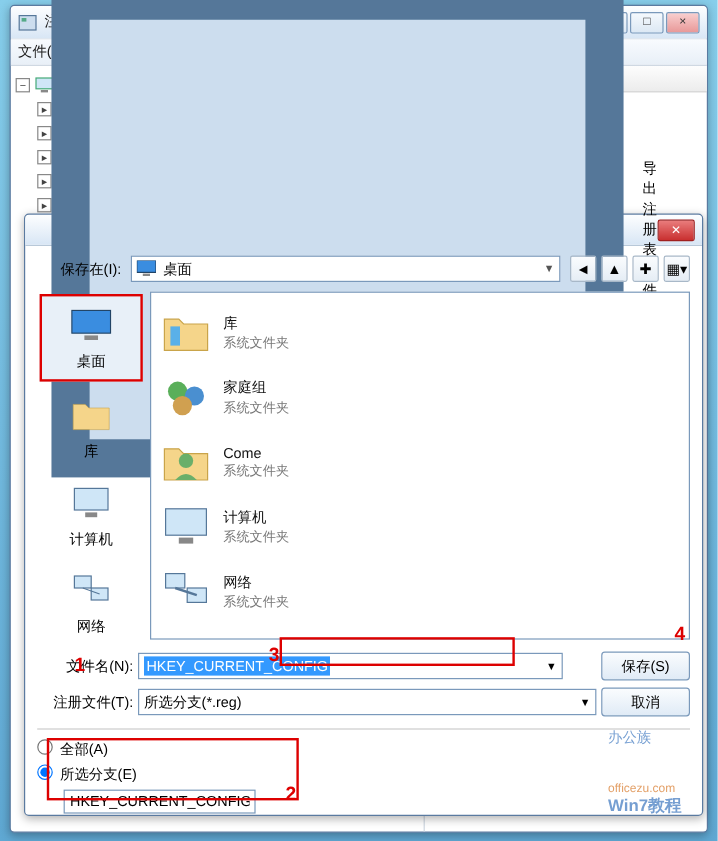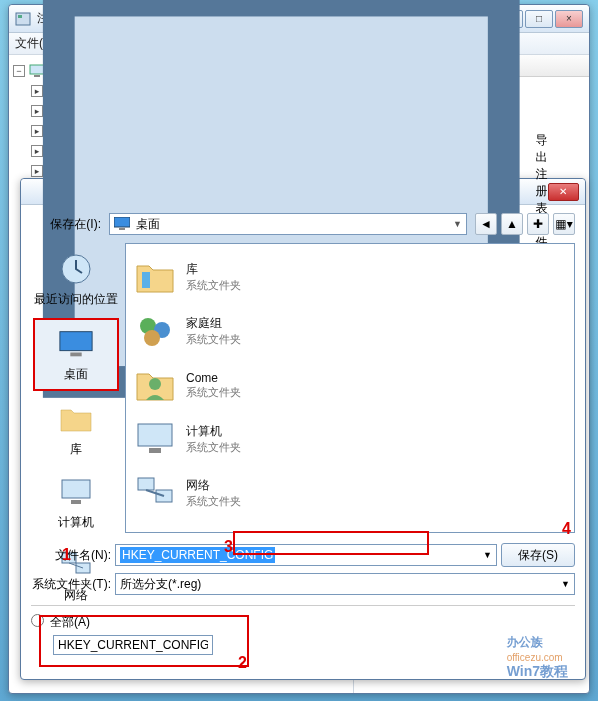--- a/index.html
+++ b/index.html
@@ -24,21 +24,21 @@
 .list-body { padding: 6px 8px; }
 .list-row { display:flex; align-items:center; gap:6px; }
 .ab-icon { width:16px; height:16px; border:1px solid #d0a060; background:#fff; display:flex; align-items:center; justify-content:center; font-size:9px; color:#c00; font-weight:bold; }
 
 .tree-row { display:flex; align-items:center; height:20px; gap:4px; padding-left:4px; }
 .tree-row .exp { width:12px; height:12px; border:1px solid #888; display:flex; align-items:center; justify-content:center; font-size:9px; color:#444; background:#fff; }
 .folder-icon { width:16px; height:14px; }
 .folder-svg { fill:#f5d58a; stroke:#c9a44a; stroke-width:0.5; }
 .computer-icon { width:16px; height:16px; }
 .hilite { background:#3399ff; color:#fff; padding: 1px 2px; }
-.redbox { border: 2px solid #d00; }
+.redbox { border: 2px solid #d00; margin-left: 28px; }
 .redbox-tree { position:absolute; left: 36px; top: 152px; width: 192px; height: 22px; border: 2px solid #d00; pointer-events:none; }
 
 
 .dialog { left: 20px; top: 178px; width: 566px; height: 502px; z-index:10; }
 .dlg-title { height: 26px; background: linear-gradient(to bottom,#fdfeff,#d8e6f5); display:flex; align-items:center; padding:0 6px; border-radius:4px 4px 0 0; border-bottom:1px solid #b8c8d8; }
 .dlg-title .title { flex:1; }
 .dlg-close { width: 34px; height: 18px; background: linear-gradient(to bottom,#e97c7c,#c93030); border:1px solid #a02020; border-radius:2px; color:#fff; display:flex; align-items:center; justify-content:center; font-size:10px; cursor:pointer; }
 
 .dlg-body { padding: 8px 10px; }
 .savein-row { display:flex; align-items:center; gap:8px; margin-bottom: 8px; }
@@ -183,29 +183,20 @@
       <div class="nav-icons">
         <div class="nav-btn">◄</div>
         <div class="nav-btn">▲</div>
         <div class="nav-btn">✚</div>
         <div class="nav-btn">▦▾</div>
       </div>
     </div>
 
     <div class="dlg-main">
       <div class="places">
-        <div class="place">
-          <div class="picon">
-              <svg width="34" height="34" viewBox="0 0 34 34">
-                <circle cx="17" cy="17" r="14" fill="#cfe6f7" stroke="#579"></circle>
-                <path d="M17 8 v9 l6 4" stroke="#357" fill="none" stroke-width="2"></path>
-              </svg>
-            </div>
-          <div class="plabel">最近访问的位置</div>
-        </div>
         <div class="place selected">
           <div class="picon">
               <svg width="38" height="30" viewBox="0 0 38 30">
                 <rect x="2" y="2" width="34" height="20" fill="#3a8de0" stroke="#246"></rect>
                 <rect x="13" y="24" width="12" height="4" fill="#888"></rect>
               </svg>
             </div>
           <div class="plabel">桌面</div>
         </div>
         <div class="place">
@@ -307,43 +298,48 @@
     <div class="form-rows">
       <div class="form-row">
         <label>文件名(N):</label>
         <div class="field">
           <span class="fn-sel">HKEY_CURRENT_CONFIG</span>
           <span class="arrow">▼</span>
         </div>
         <div class="btn redbox">保存(S)</div>
       </div>
       <div class="form-row">
-        <label>系统文件夹(T):</label>
+        <label>注册文件(T):</label>
         <div class="field">
           <span>所选分支(*.reg)</span>
           <span class="arrow">▼</span>
         </div>
+        <div class="btn">取消</div>
       </div>
     </div>
 
     <div class="export-scope">
       <div class="radio-row">
         <input type="radio" name="scope" style="">
         <span>全部(A)</span>
       </div>
+      <div class="radio-row">
+        <input type="radio" name="scope" checked="" style="">
+        <span>所选分支(E)</span>
+      </div>
       <input class="branch-input" value="HKEY_CURRENT_CONFIG" style="">
     </div>
   </div>
 
   <div class="redbox-fn" style="left:212px; top:352px; width:196px; height:24px;"></div>
   <div class="redbox-fn" style="left:18px; top:436px; width:210px; height:52px;"></div>
 </div>
 
 <div class="annot" style="left:62px; top:546px;">1</div>
 <div class="annot" style="left:238px; top:654px;">2</div>
 <div class="annot" style="left:224px; top:538px;">3</div>
 <div class="annot" style="left:562px; top:520px;">4</div>
 
 <div class="watermark">
-  <div style="font-size:22px; font-weight:bold; color:#1a5fb4;"><span>办公族</span></div>
-  <div style="font-size:10px; color:#d06000;">officezu.com</div>
+  <div style="font-size:22px; font-weight:normal; color:#1a5fb4;"><span>办公族</span></div>
+  <div style="font-size:10px; color:#d06000;margin-top:28px;">officezu.com</div>
   <div style="font-size:14px; color:#1a5fb4; font-weight:bold;">Win7教程</div>
 </div>
 
 </body></html>

